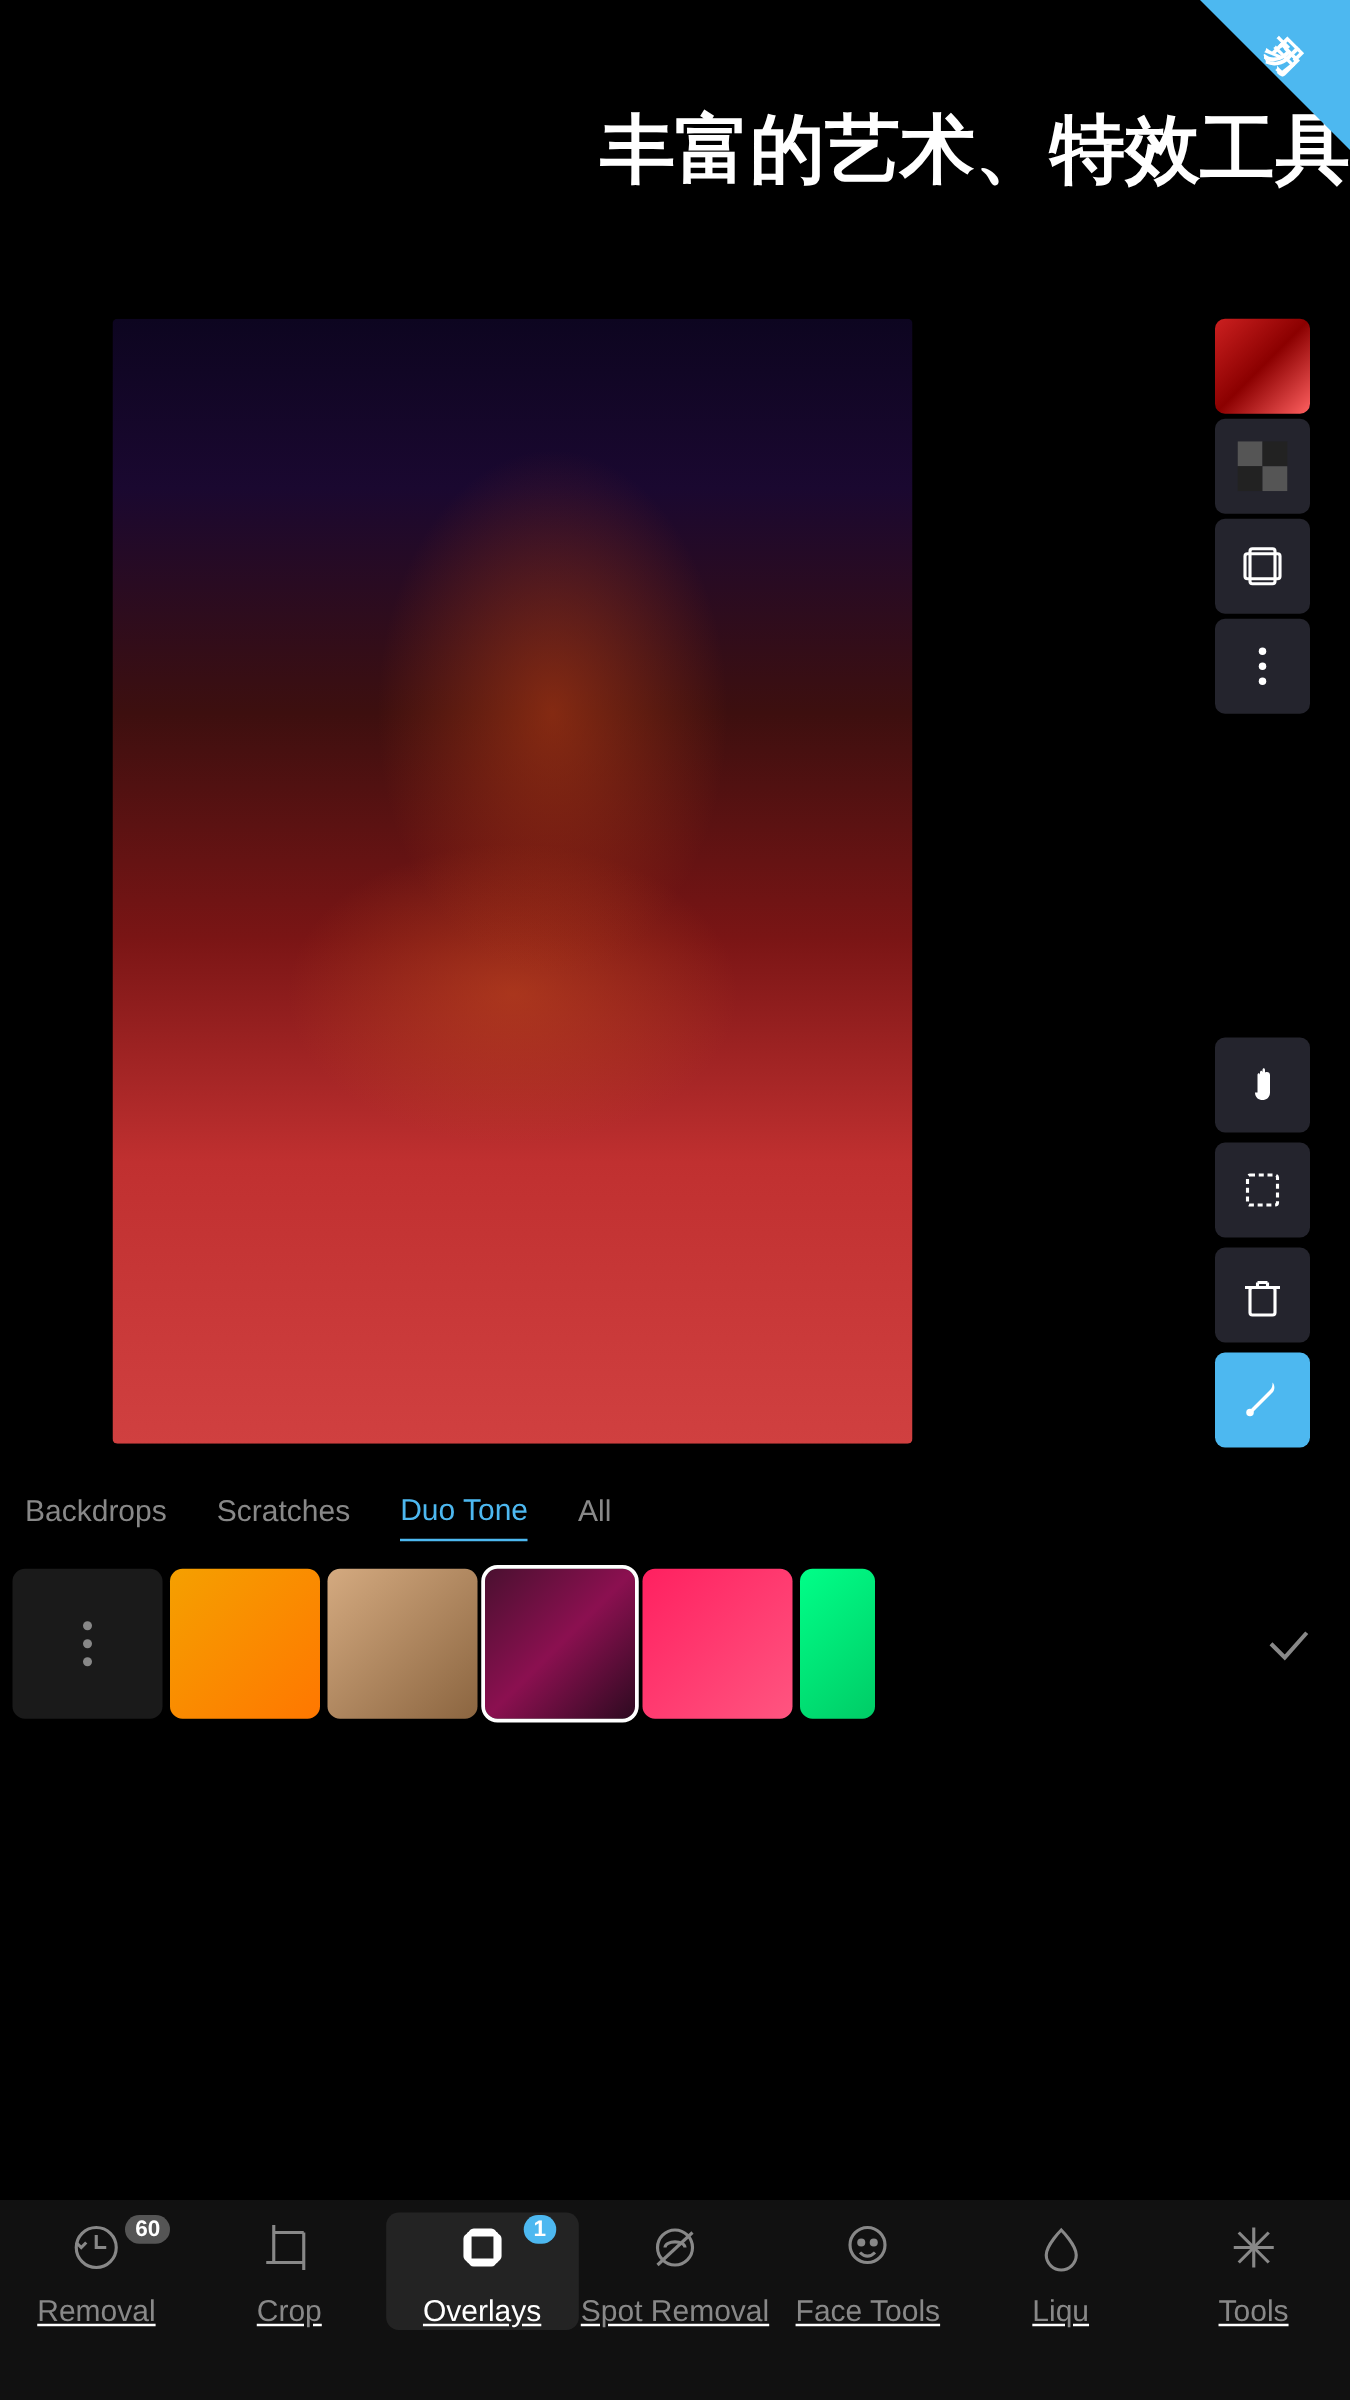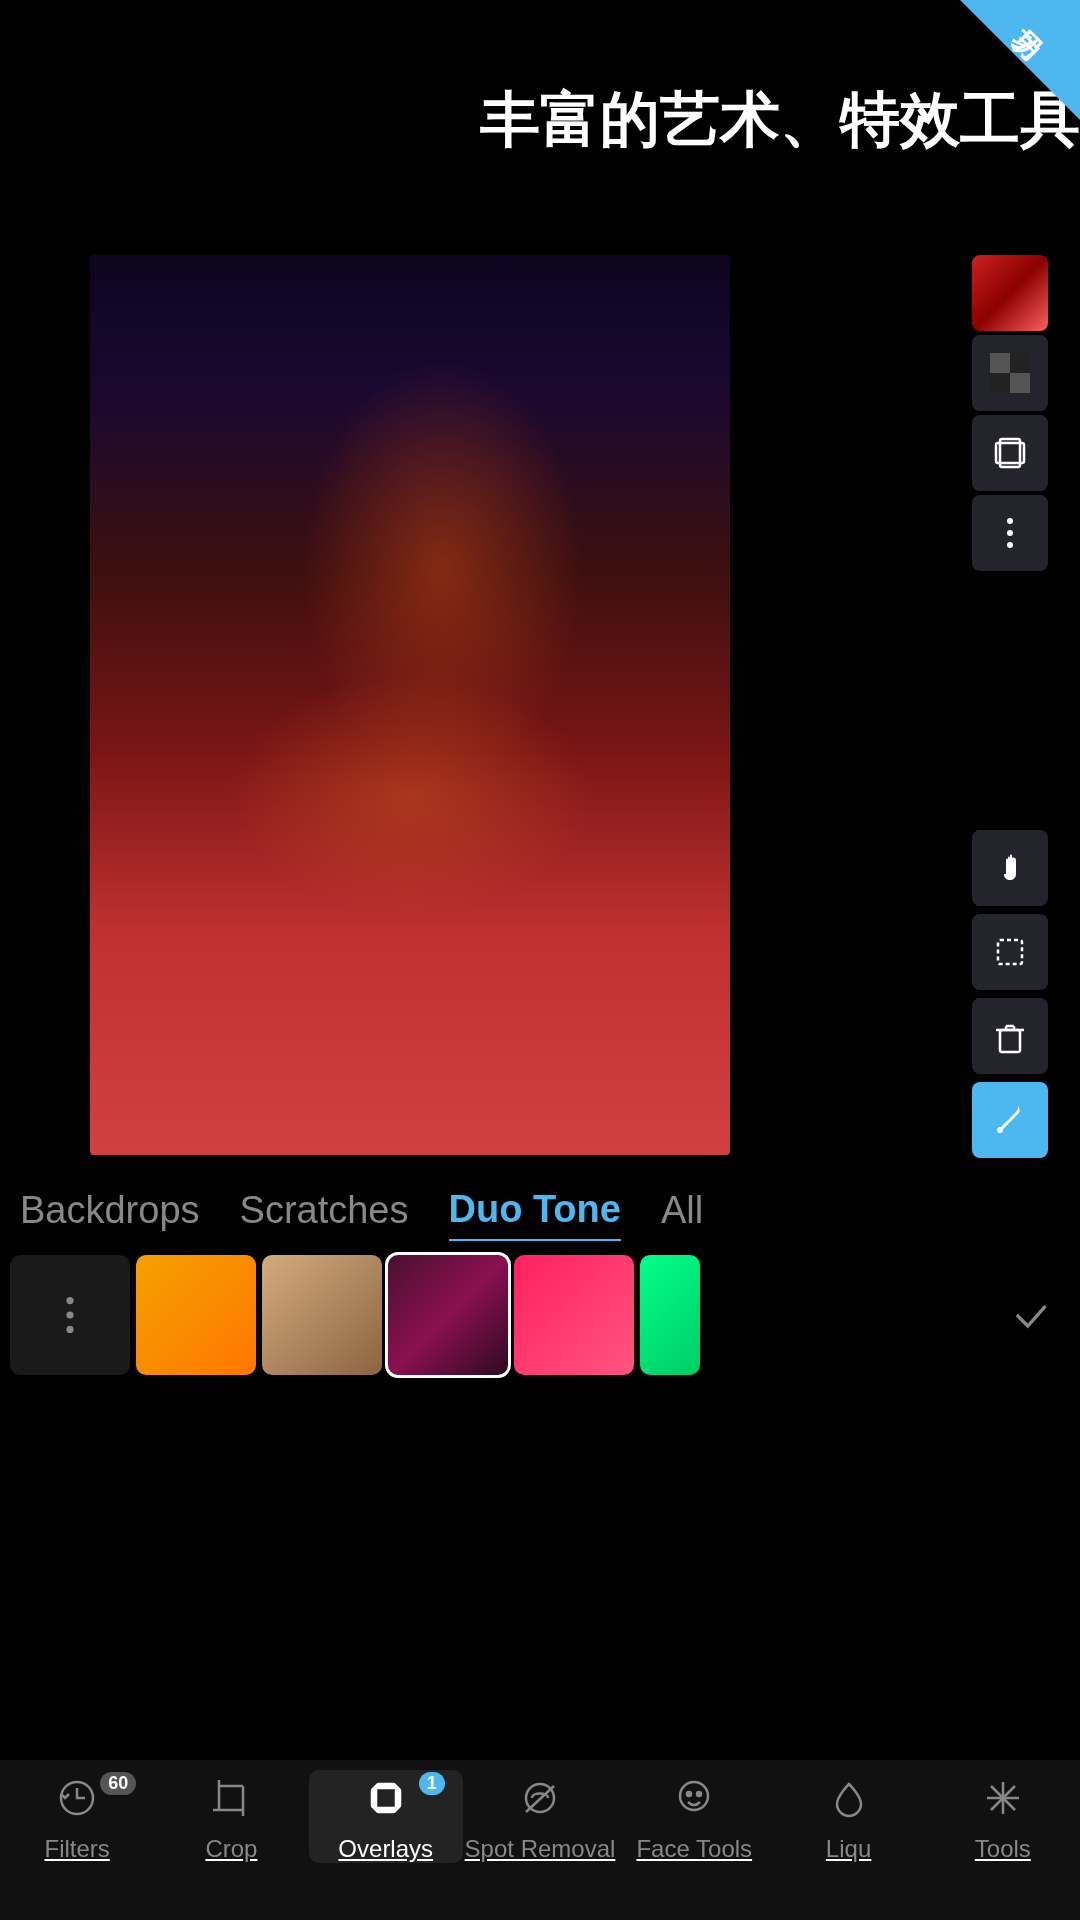--- a/index.html
+++ b/index.html
@@ -126,31 +126,30 @@
       height: 70px;
       display: flex;
       align-items: center;
       padding: 0 20px;
       gap: 40px;
       overflow: hidden;
       background: #000;
     }
 
     .filter-tab {
-      font-size: 38px;
+      font-size: 24px;
       color: #888;
       white-space: nowrap;
       cursor: pointer;
       padding: 8px 0;
     }
 
     .filter-tab.active {
       color: #4db8f0;
       border-bottom: 2px solid #4db8f0;
-      font-weight: bold;
     }
 
     
     .swatches-row {
       position: absolute;
       top: 1250px;
       left: 0; right: 0;
       height: 130px;
       display: flex;
       align-items: center;
@@ -386,21 +385,21 @@
 
   <div class="nav-item">
     <span class="badge">60</span>
     <span class="nav-icon">
       <svg width="44" height="44" viewBox="0 0 44 44" fill="none" stroke="#888" stroke-width="2.5">
         <circle cx="22" cy="22" r="16"></circle>
         <polyline points="22,12 22,22 30,22"></polyline>
         <polyline points="6,18 10,22 14,18"></polyline>
       </svg>
     </span>
-    <span class="nav-label">Filters</span>
+    <span class="nav-label">Removal</span>
   </div>
 
 
   <div class="nav-item">
     <span class="nav-icon">
       <svg width="44" height="44" viewBox="0 0 44 44" fill="none" stroke="#888" stroke-width="2.5">
         <line x1="10" y1="4" x2="10" y2="34"></line>
         <line x1="4" y1="34" x2="34" y2="34"></line>
         <line x1="10" y1="10" x2="34" y2="10"></line>
         <line x1="34" y1="10" x2="34" y2="40"></line>

